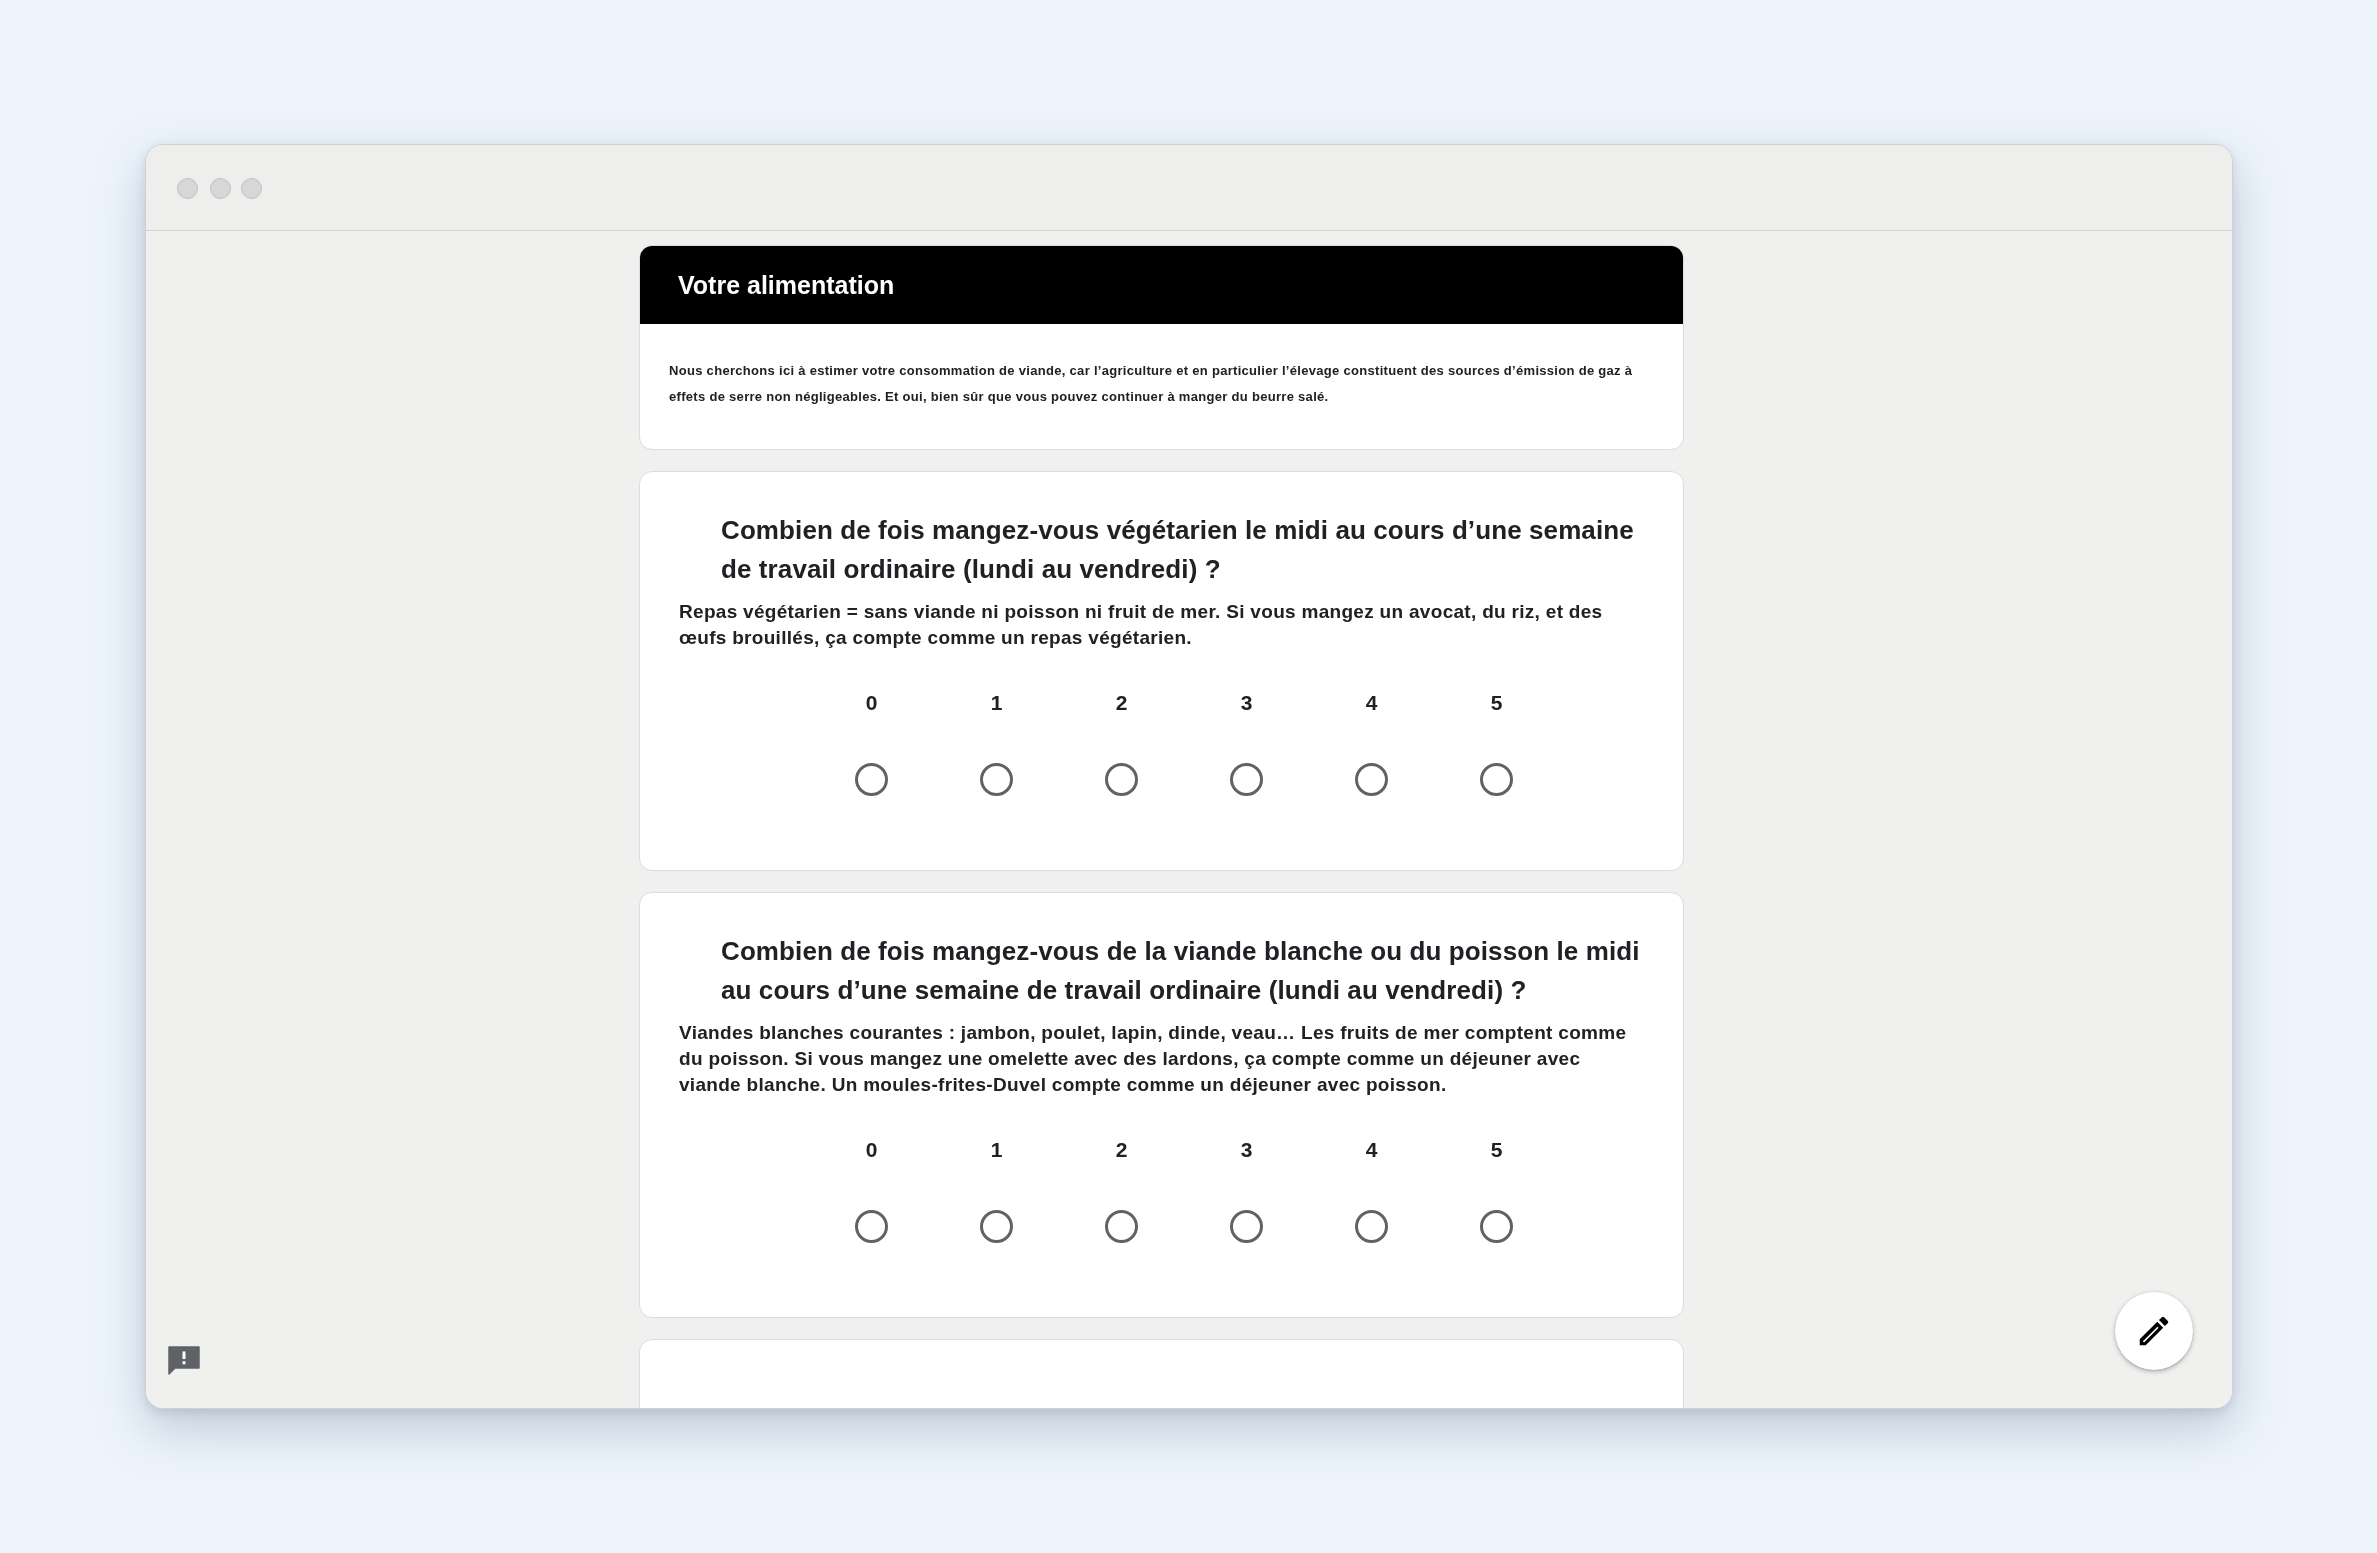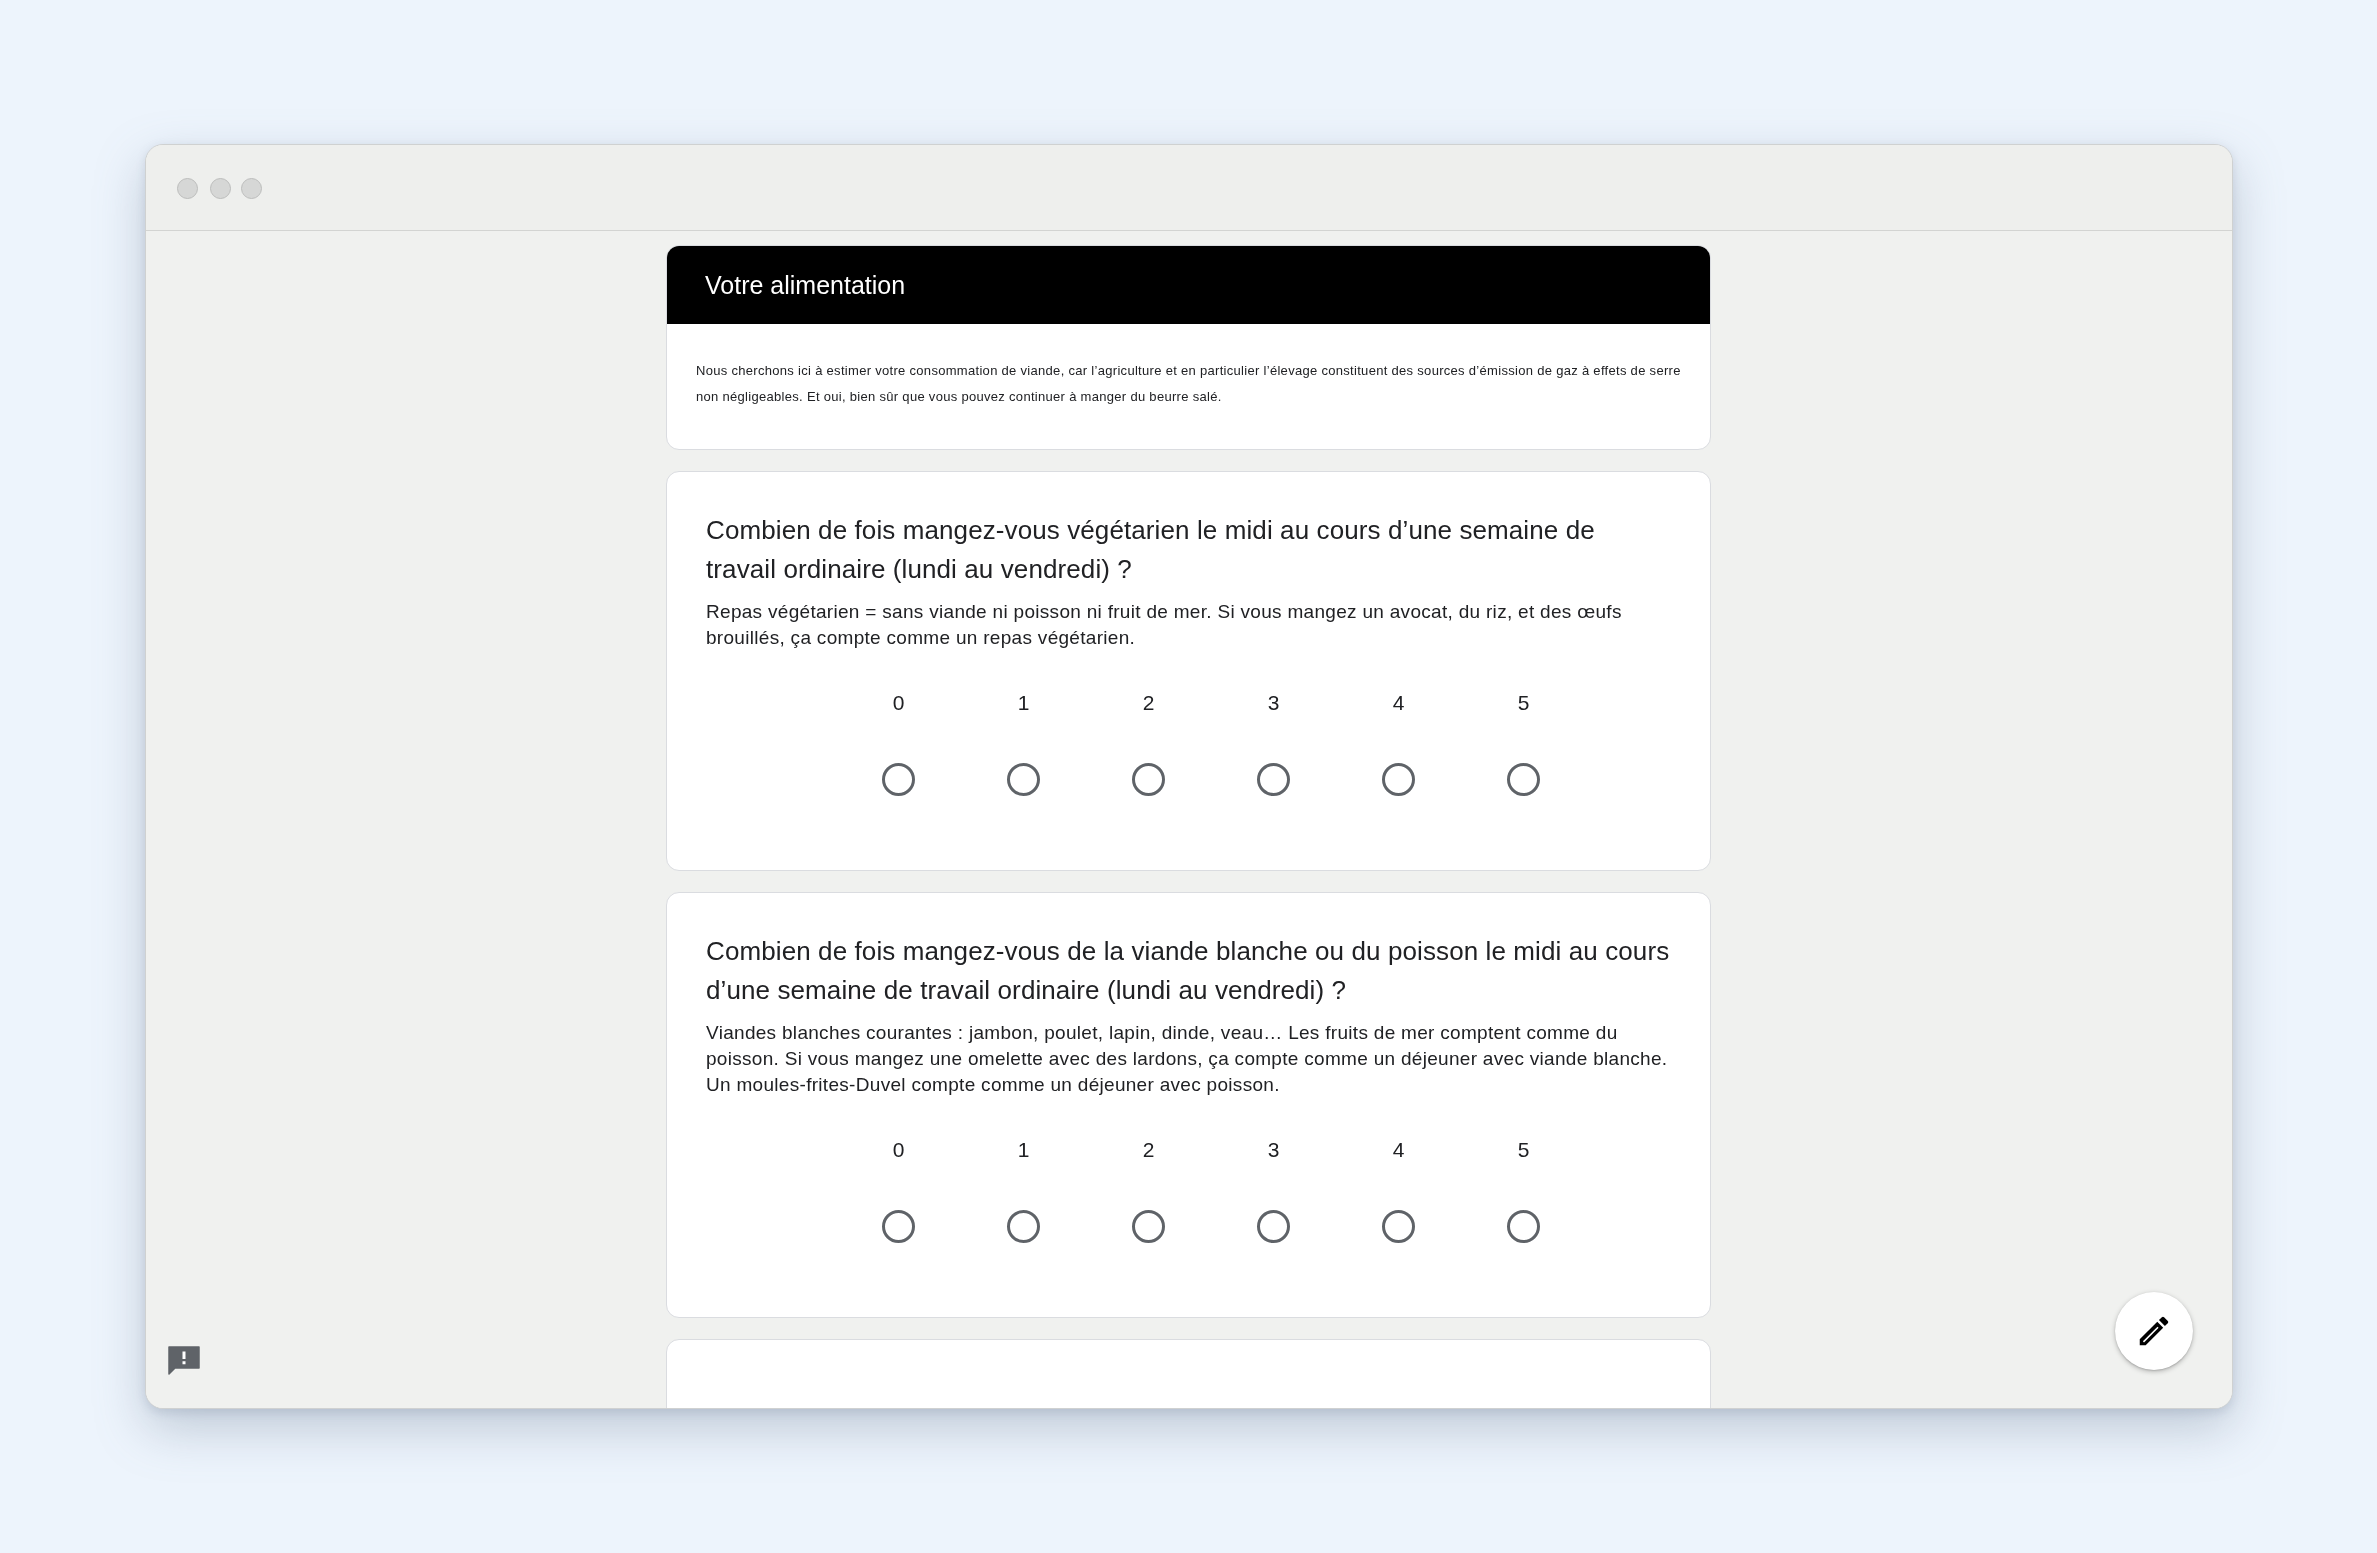--- a/index.html
+++ b/index.html
@@ -30,21 +30,21 @@
   .traffic.t1 { left: 31px; }
   .traffic.t2 { left: 64px; }
   .traffic.t3 { left: 95px; }
 
   .viewport {
     position: absolute; left: 0; top: 88px; right: 0; bottom: 0;
     overflow: hidden;
     background: #f0f1ef;
   }
   .column {
-    position: absolute; left: 520px; top: 12.2px; width: 1045px;
+    position: absolute; left: 493px; top: 12.2px; width: 1045px; font-weight: bold;
   }
   .card {
     position: relative;
     background: #ffffff;
     border: 1.6px solid #dadce0;
     border-radius: 13px;
     margin-bottom: 21px;
   }
   .section-card { overflow: hidden; }
   .section-header {
@@ -63,20 +63,21 @@
     letter-spacing: 0.3px;
   }
   .q-card { padding: 39px 39px 0 39px; }
   .q-card.q1 { height: 400px; }
   .q-card.q2 { height: 426px; }
   .q-title {
     font-size: 26px;
     line-height: 39px;
     color: #202124;
     letter-spacing: 0.1px;
+    margin-left: 42px;
   }
   .q-help {
     margin-top: 10px;
     font-size: 19px;
     line-height: 26px;
     color: #202124;
     letter-spacing: 0.3px;
   }
   .scale {
     position: relative;

